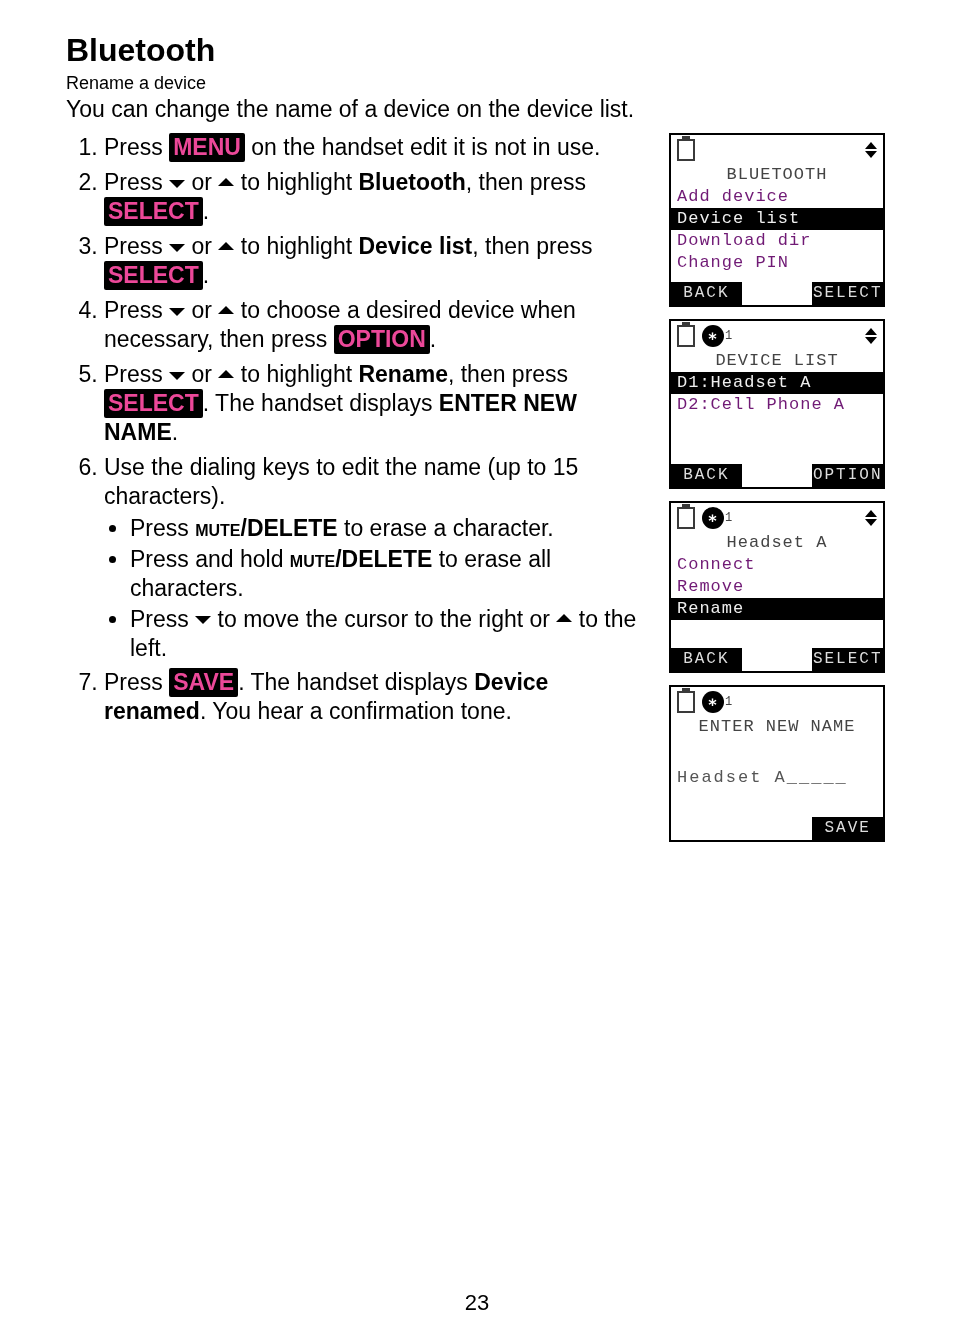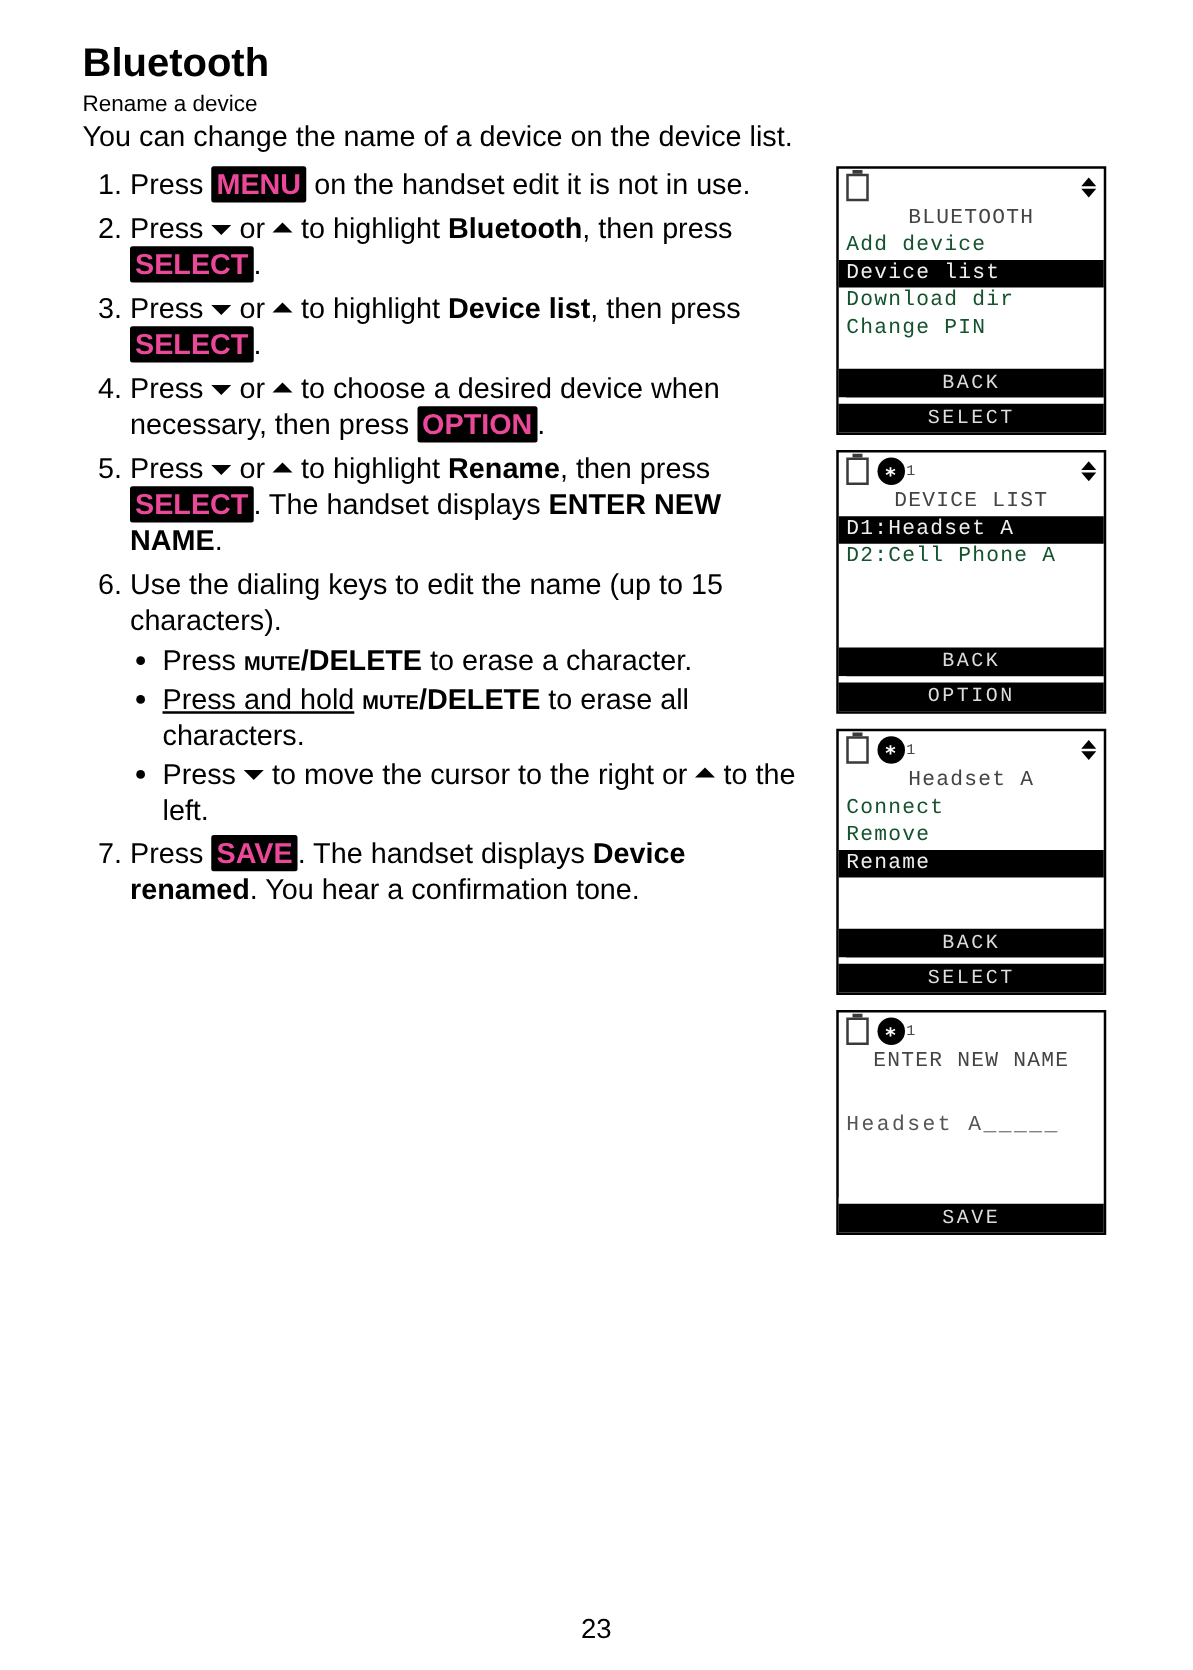--- a/index.html
+++ b/index.html
@@ -64,21 +64,21 @@
   .key {
     display: inline-block;
     background: #000;
     color: #ec4899;
     font-weight: bold;
     padding: 0 4px;
     border-radius: 2px;
   }
   .bold { font-weight: bold; }
   .sc { font-variant: small-caps; font-weight: bold; }
-  .uline { text-decoration: underline; }
+  .uline { }
   .chev-down, .chev-up {
     display: inline-block;
     position: relative;
     width: 16px;
     height: 8px;
     vertical-align: middle;
   }
   .chev-down::before, .chev-up::before {
     content: "";
     position: absolute;
@@ -156,32 +156,31 @@
   }
   .lcd-title {
     text-align: center;
     font-size: 17px;
     color: #444;
     padding: 0 4px 2px 4px;
   }
   .lcd-line {
     padding: 0 6px;
     line-height: 22px;
-    color: #14532d;
+    color: #701a75;
     white-space: pre;
     font-size: 17px;
   }
   .lcd-sel {
     background: #000;
     color: #eee;
   }
   .lcd-soft {
     display: flex;
-    margin-top: 21px;
-    flex-direction: column;
+    margin-top: 8px;
   }
   .lcd-soft > div {
     flex: 1;
     text-align: center;
     color: #ddd;
     font-size: 16px;
     padding: 2px 0 3px 0;
     letter-spacing: 2px;
   }
   .soft-fill { background: #000; }

